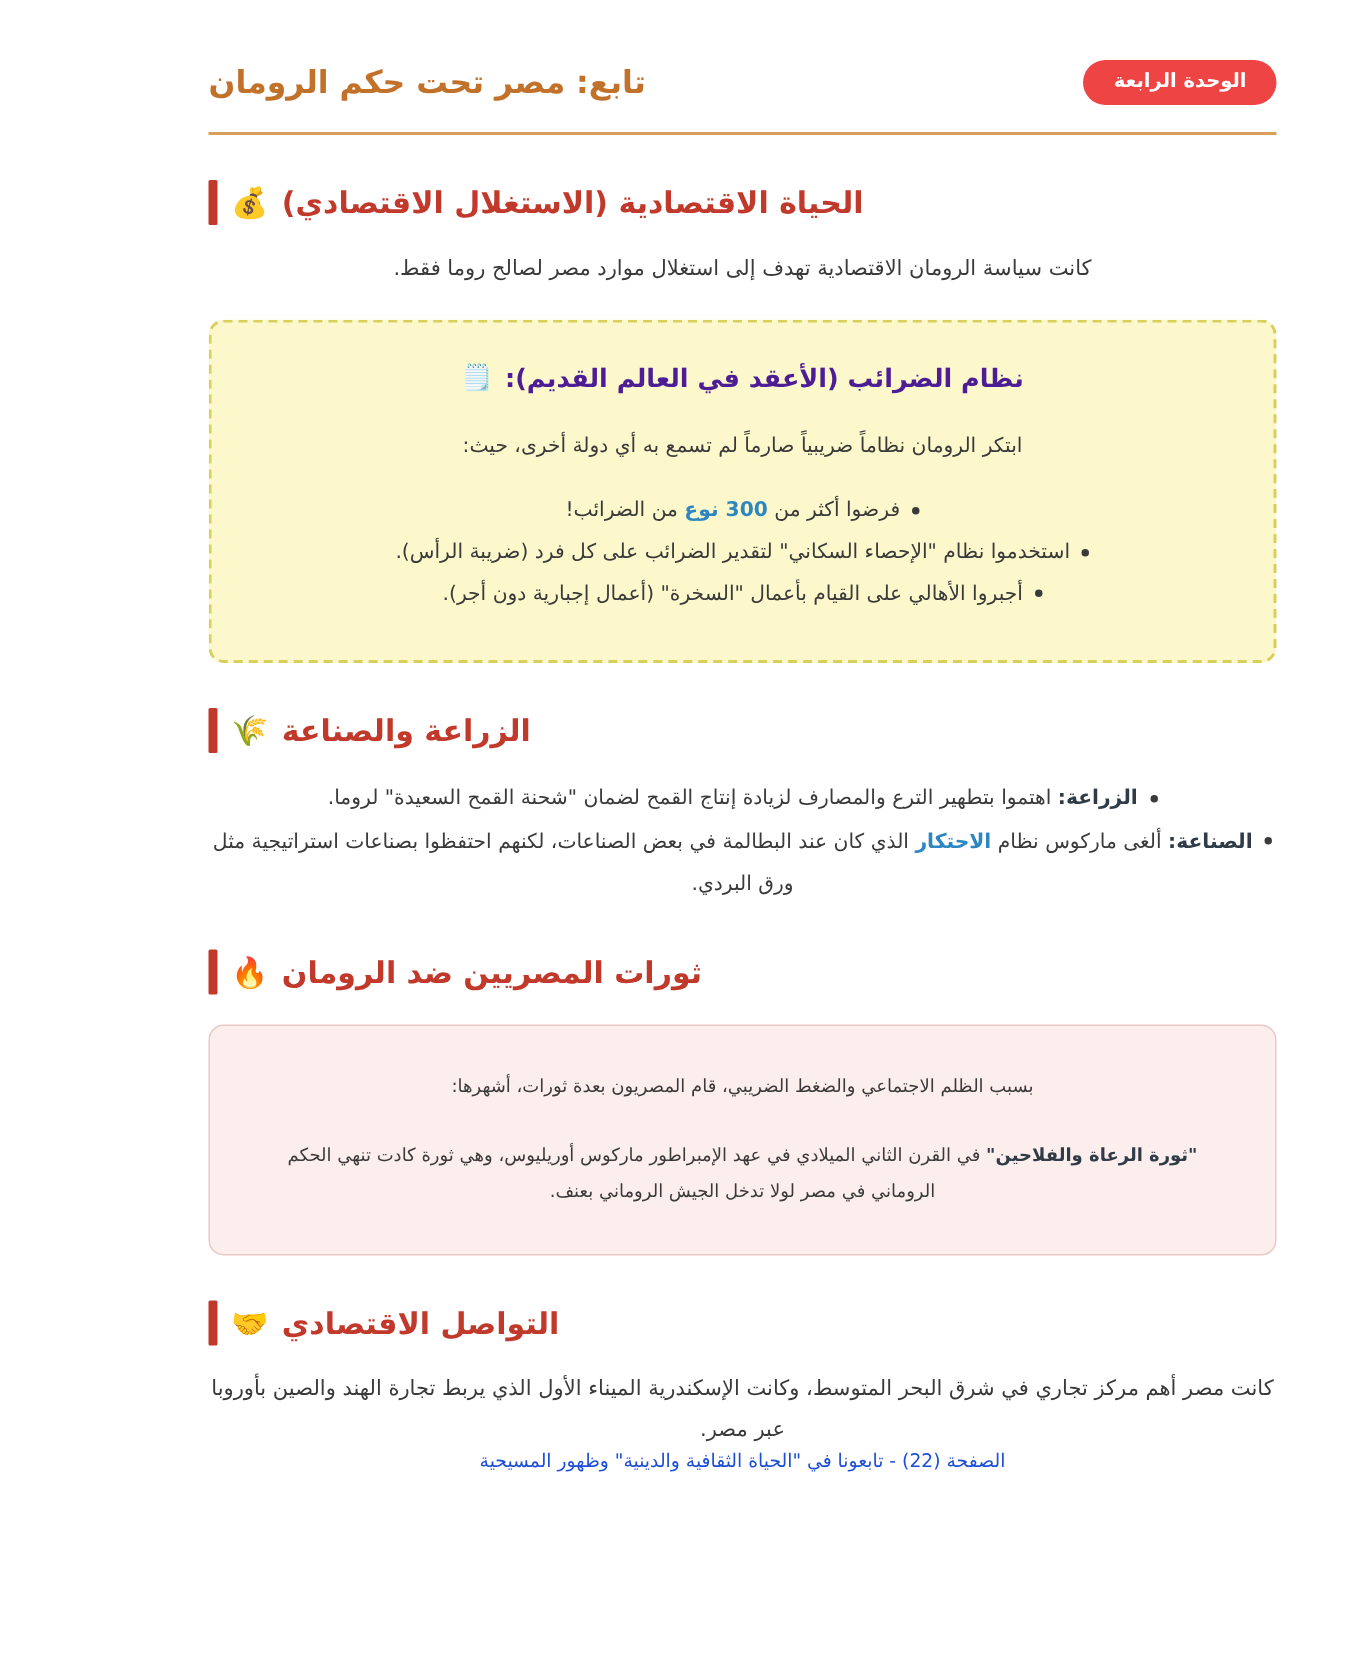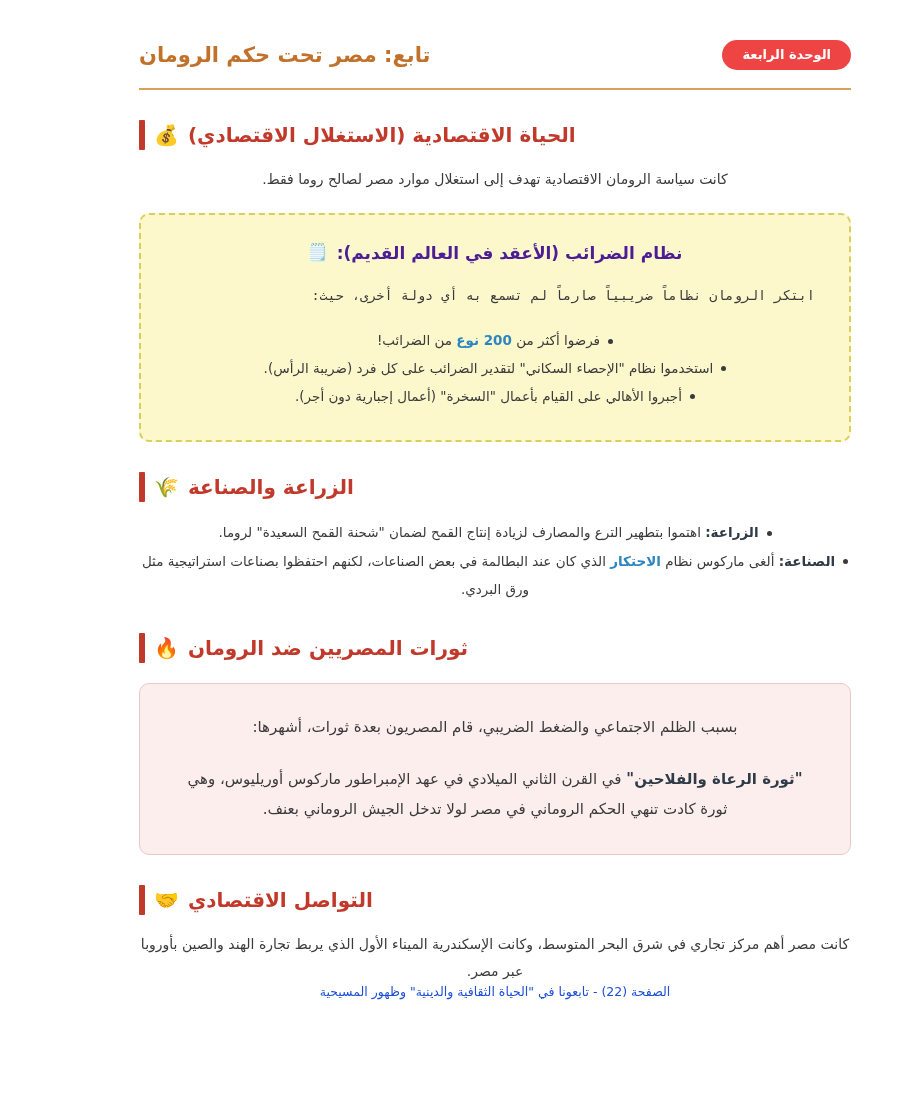--- a/index.html
+++ b/index.html
@@ -116,23 +116,23 @@
   }
   .callout-emoji { font-size: 17px; line-height: 1; }
   .callout-title {
     font-size: 17px;
     font-weight: bold;
     color: #4c1d95;
   }
   .callout-lead {
     font-size: 13.5px;
     color: #3a3a3a;
+    text-align: center;
     margin-top: 22px;
     line-height: 1.8;
-    font-family: Liberation Mono, monospace;
   }
   ul.callout-list {
     list-style: none;
     margin: 18px 0 0 0;
     padding: 0;
   }
   ul.callout-list li {
     font-size: 13.5px;
     color: #3a3a3a;
     line-height: 2.05;
@@ -181,21 +181,21 @@
   .callout-pink {
     margin-top: 20px;
     background: #fdeeee;
     border: 1px solid #e8c9c5;
     border-radius: 10px;
     padding: 28px 38px 30px 38px;
     box-sizing: border-box;
   }
   .callout-pink p {
     margin: 0;
-    font-size: 15px;
+    font-size: 12px;
     line-height: 2.0;
     color: #3a3a3a;
     text-align: center;
   }
   .callout-pink p + p { margin-top: 22px; }
 
   
   .footer {
     padding: 0 36px 26px 36px;
     text-align: center;
@@ -225,21 +225,21 @@
       <p class="para">كانت سياسة الرومان الاقتصادية تهدف إلى استغلال موارد مصر لصالح روما فقط.</p>
 
       <div class="callout-yellow">
         <div class="callout-head">
           <span class="callout-emoji">🗒️</span>
           <span class="callout-title">نظام الضرائب (الأعقد في العالم القديم):</span>
         </div>
         <div class="callout-lead">ابتكر الرومان نظاماً ضريبياً صارماً لم تسمع به أي دولة أخرى، حيث:</div>
         <ul class="callout-list">
           <li>
-            <span class="bullet-dot"></span><span>فرضوا أكثر من </span><span class="hl-blue">200 نوع</span><span> من الضرائب!</span>
+            <span class="bullet-dot"></span><span>فرضوا أكثر من </span><span class="hl-blue">300 نوع</span><span> من الضرائب!</span>
           </li>
           <li>
             <span class="bullet-dot"></span><span>استخدموا نظام "الإحصاء السكاني" لتقدير الضرائب على كل فرد (ضريبة الرأس).</span>
           </li>
           <li>
             <span class="bullet-dot"></span><span>أجبروا الأهالي على القيام بأعمال "السخرة" (أعمال إجبارية دون أجر).</span>
           </li>
         </ul>
       </div>
     </div>

